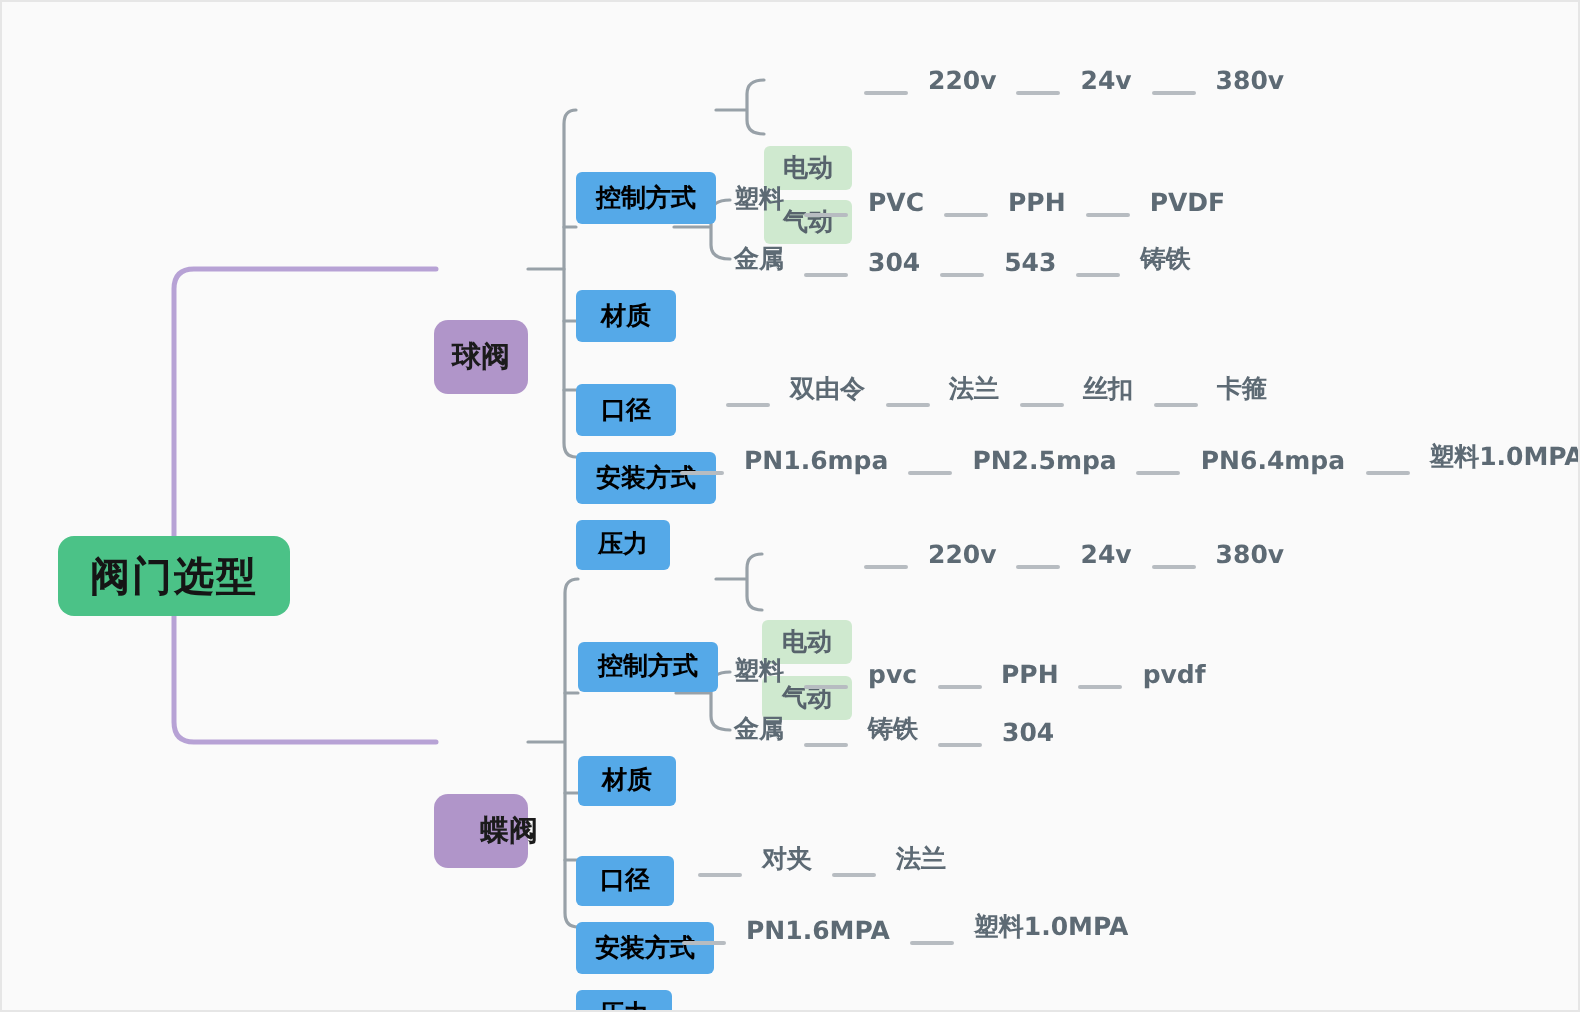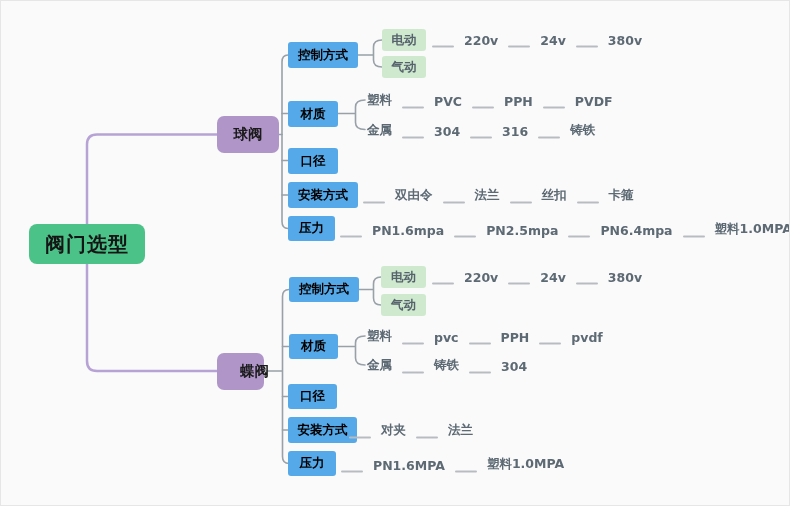--- a/index.html
+++ b/index.html
@@ -1,20 +1,20 @@
 <!DOCTYPE html>
 <html><head>
 <meta charset="utf-8">
 <style>
   html,body{margin:0;padding:0;}
   body{font-family:"DejaVu Sans","Liberation Sans",sans-serif;background:#eee;}
   .canvas{position:relative;width:790px;height:506px;background:#fafafa;overflow:hidden;border:1px solid #e6e6e6;box-sizing:border-box;}
   svg.wires{position:absolute;left:0;top:0;z-index:0;}
   .node{position:absolute;display:flex;align-items:center;justify-content:center;
-        font-weight:bold;box-sizing:border-box;z-index:2;white-space:nowrap;cursor:default;}
+        font-weight:bold;box-sizing:border-box;z-index:2;white-space:nowrap;cursor:default;margin-top:44px;}
   .root{background:#4bc287;color:#151515;border-radius:8px;font-size:20px;letter-spacing:1px;}
   .branch{background:#b095c9;color:#1b1b1b;border-radius:7px;font-size:14.5px;}
   .cat{background:#55a9e8;color:#000000;border-radius:3px;font-size:12.5px;}
   .leafbox{background:#cfe9cf;color:#57636c;border-radius:3px;font-size:12.5px;}
   .row{position:absolute;display:flex;align-items:flex-end;gap:10px;transform:translateY(-50%);
        white-space:nowrap;z-index:2;}
   .lbl{font-size:12.5px;font-weight:bold;color:#5d6a74;}
   .dash{width:22px;height:2px;background:#b7bcc1;border-radius:1px;flex:none;}
 </style>
 </head>
@@ -43,21 +43,21 @@
       <path d="M281.5 395.5 L288 395.5"></path>
       <path d="M281.5 429 L288 429"></path>
       <path d="M357 288.5 L372 288.5"></path>
       <path d="M380 276 Q372.5 276 372.5 283 L372.5 297 Q372.5 304 380 304"></path>
       <path d="M337 345.5 L354 345.5"></path>
       <path d="M364 335 Q354.5 335 354.5 342 L354.5 357 Q354.5 364 364 364"></path>
     </g>
   </svg>
 
   <div class="node root" style="left:28px;top:223px;width:116px;height:40px;">阀门选型</div>
-  <div class="node branch" style="left:216px;top:115px;width:62px;height:37px;">球阀</div>
+  <div class="node branch" style="left:216px;top:115px;width:47px;height:37px;">球阀</div>
   <div class="node branch" style="left:216px;top:352px;width:47px;height:37px;padding-left:28px;">蝶阀</div>
 
   <div class="node cat" style="left:287px;top:41px;width:70px;height:26px;">控制方式</div>
   <div class="node cat" style="left:287px;top:100px;width:50px;height:26px;">材质</div>
   <div class="node cat" style="left:287px;top:147px;width:50px;height:26px;">口径</div>
   <div class="node cat" style="left:287px;top:181px;width:70px;height:26px;">安装方式</div>
   <div class="node cat" style="left:287px;top:215px;width:47px;height:25px;">压力</div>
 
   <div class="node leafbox" style="left:381px;top:28px;width:44px;height:22px;">电动</div>
   <div class="node leafbox" style="left:381px;top:55px;width:44px;height:22px;">气动</div>
@@ -79,21 +79,21 @@
     <span class="lbl">PPH</span>
     <span class="dash"></span>
     <span class="lbl">PVDF</span>
   </div>
 
   <div class="row" style="left:366px;top:128.5px;">
     <span class="lbl">金属</span>
     <span class="dash"></span>
     <span class="lbl">304</span>
     <span class="dash"></span>
-    <span class="lbl">316</span>
+    <span class="lbl">543</span>
     <span class="dash"></span>
     <span class="lbl">铸铁</span>
   </div>
 
   <div class="row" style="left:362px;top:194px;">
     <span class="dash"></span>
     <span class="lbl">双由令</span>
     <span class="dash"></span>
     <span class="lbl">法兰</span>
     <span class="dash"></span>

